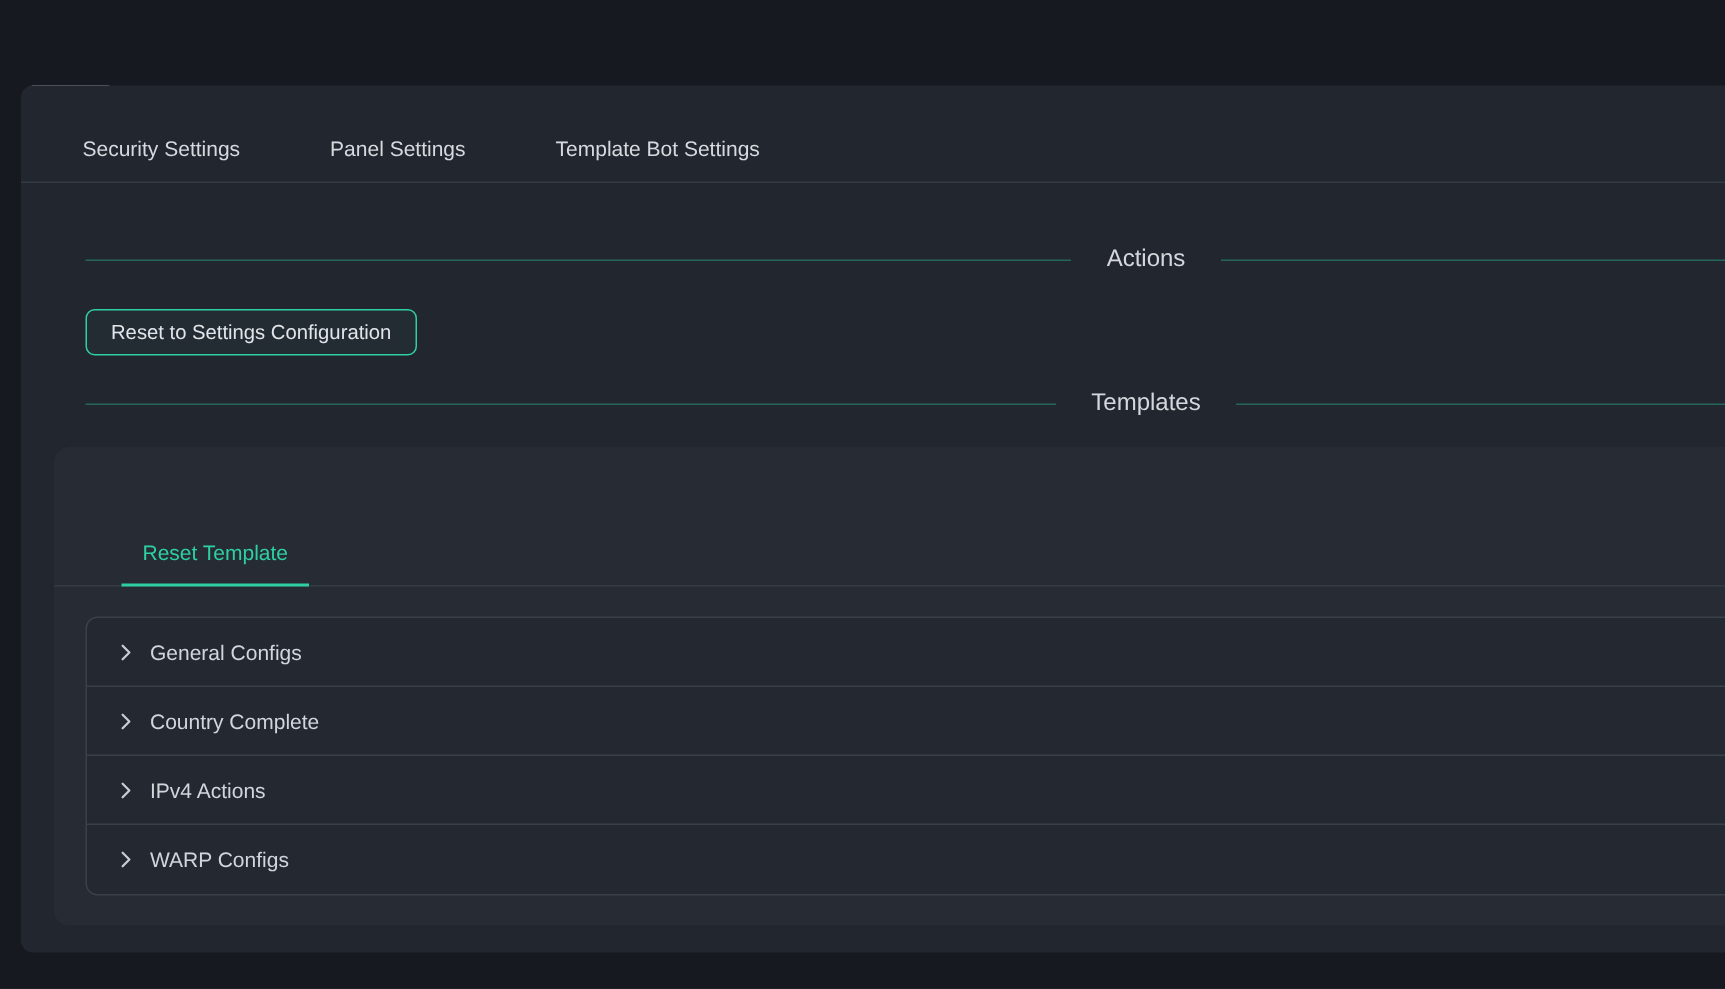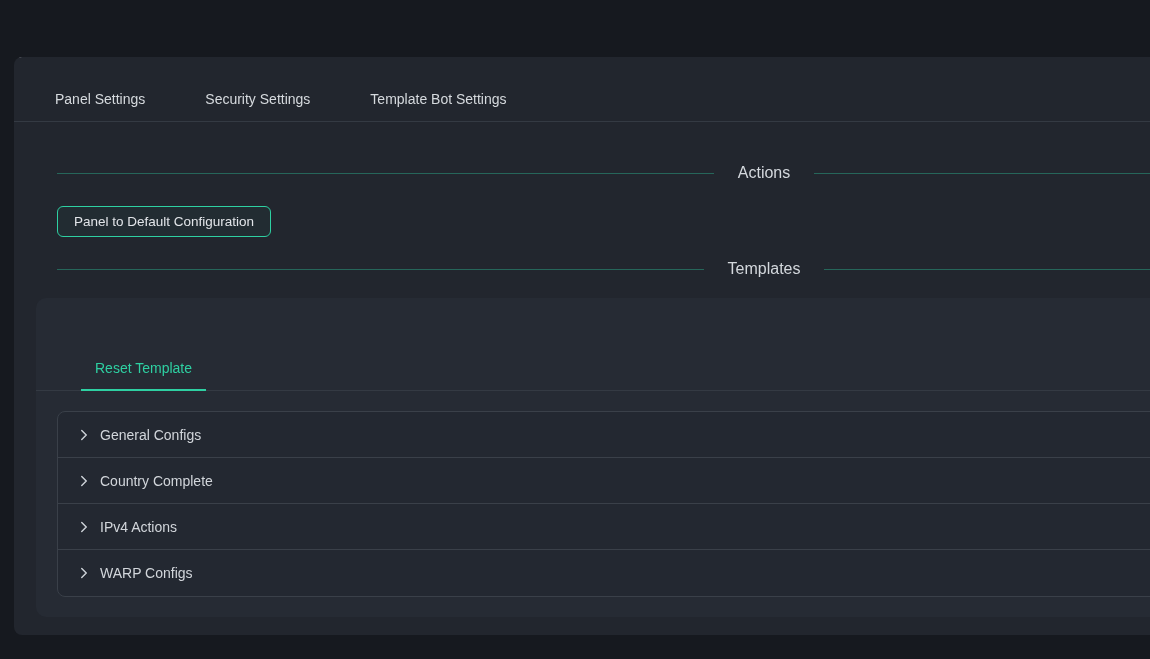--- a/index.html
+++ b/index.html
@@ -118,32 +118,32 @@
 <body>
 
 <div class="topbar">
   <button class="btn btn-save">Save</button>
 </div>
 
 <div class="card">
 
   <div class="tabbar">
     <div class="tabs">
+      <div class="tab">Security Settings</div>
       <div class="tab">Panel Settings</div>
-      <div class="tab">Security Settings</div>
       <div class="tab">Template Bot Settings</div>
     </div>
   </div>
 
   <div class="divider divider-actions">
     <span>Actions</span>
   </div>
 
   <div class="actions-row">
-    <button class="reset-btn">Panel to Default Configuration</button>
+    <button class="reset-btn">Reset to Settings Configuration</button>
   </div>
 
   <div class="divider divider-templates">
     <span>Templates</span>
   </div>
 
   <div class="inner-card">
 
     <div class="tabbar inner-tabbar">
       <div class="tabs inner-tabs">

